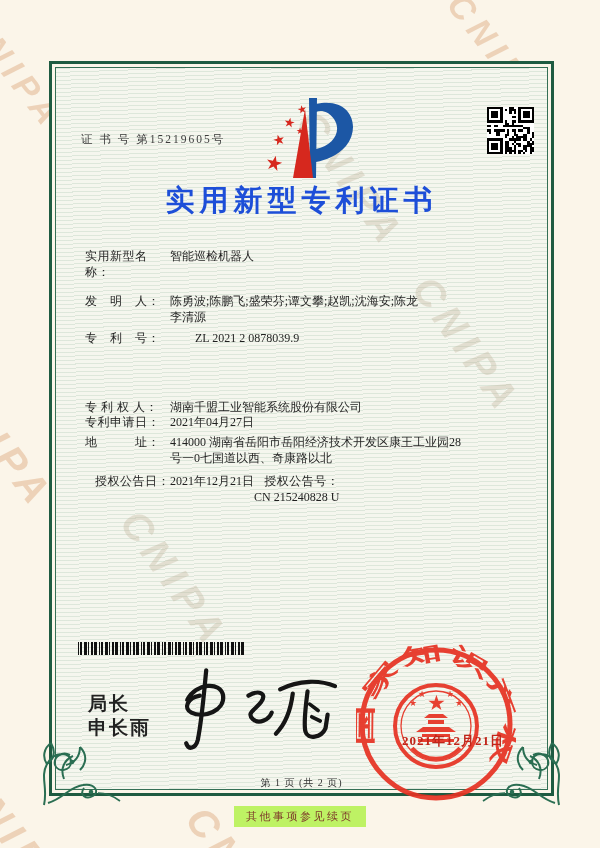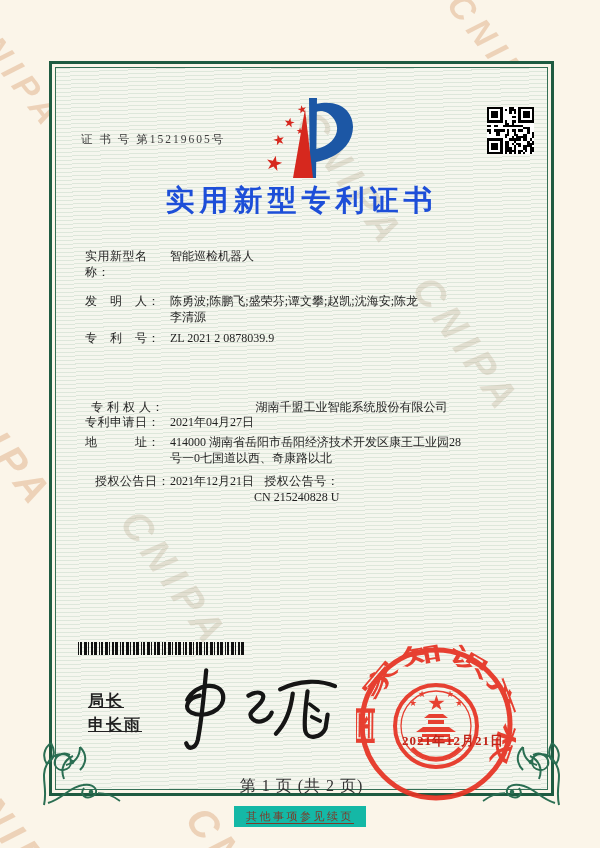--- a/index.html
+++ b/index.html
@@ -41,55 +41,55 @@
   .title{
     left:0;top:117px;width:100%;text-align:center;
     font-size:29px;font-weight:600;letter-spacing:5px;color:#1d4ed8;
   }
   
   .frow{left:33px;width:448px;display:flex;font-size:12px;line-height:16px;}
   .frow .lbl{flex:none;width:85px;letter-spacing:0.5px;}
   .frow .val{flex:1;}
   .row-name{top:184px;}
   .row-inventor{top:229px;}
-  .row-patentno{top:266px;}
+  .row-patentno{top:266px;gap:25px;}
   .row-filing{top:302px;margin-top:48px;}
-  .row-patentee{top:335px;text-align:center;}
+  .row-patentee{top:335px;}
   .row-address{top:370px;}
   .row-grant{top:409px;}
   .pair{display:flex;text-align:right;}
   .pair.second{flex-direction:column;}
   
   .paras{left:30px;top:434px;width:449px;font-size:11.8px;line-height:19px;
          letter-spacing:0.4px;color:#222;}
   .paras p{margin:0;text-indent:2em;}
   
   .barcode{left:26px;top:577px;width:166px;height:13px;}
   .signoff{left:36px;font-family:"Liberation Sans","DejaVu Sans",sans-serif;
-           font-weight:bold;font-size:16px;letter-spacing:2px;color:#222;text-decoration:underline;}
+           font-weight:bold;font-size:19px;letter-spacing:2px;color:#222;}
   .signoff.t1{top:627px;}
   .signoff.t2{top:651px;}
   .signature{left:122px;top:600px;width:170px;height:95px;}
   .seal{left:304px;top:580px;width:160px;height:160px;opacity:0.92;}
   .seal-date{left:316px;top:668px;width:170px;text-align:center;
              font-size:13px;letter-spacing:1px;color:#c0251a;font-weight:bold;}
   .page-info{left:0;top:712px;width:100%;text-align:center;
-             font-size:16px;letter-spacing:1px;color:#333;}
+             font-size:10px;letter-spacing:1px;color:#333;}
   
   .orn{position:absolute;width:86px;height:86px;z-index:3;pointer-events:none;}
   .orn.bl{left:-16px;bottom:-16px;}
   .orn.br{right:-16px;bottom:-16px;transform:scaleX(-1);}
   
   .foot-note{
     position:absolute;left:0;top:806px;width:100%;text-align:center;z-index:2;
   }
   .foot-note span{
-    display:inline-block;background:#14b8a6;padding:3px 12px;
+    display:inline-block;background:#bef264;padding:3px 12px;
     font-size:11px;letter-spacing:2.5px;color:#7d3a2a;
-    text-decoration:underline;text-underline-offset:3px;
+    text-underline-offset:3px;
   }
 </style>
 </head>
 <body>
 
 <div class="wm" style="left:-14px;top:4px;font-size:34px;">CNIPA</div>
 <div class="wm" style="left:470px;top:-14px;font-size:34px;">CNIPA</div>
 <div class="wm" style="left:-34px;top:366px;">CNIPA</div>
 <div class="wm" style="left:-18px;top:760px;">CNIPA</div>
 <div class="wm" style="left:212px;top:798px;">CNIPA</div>

